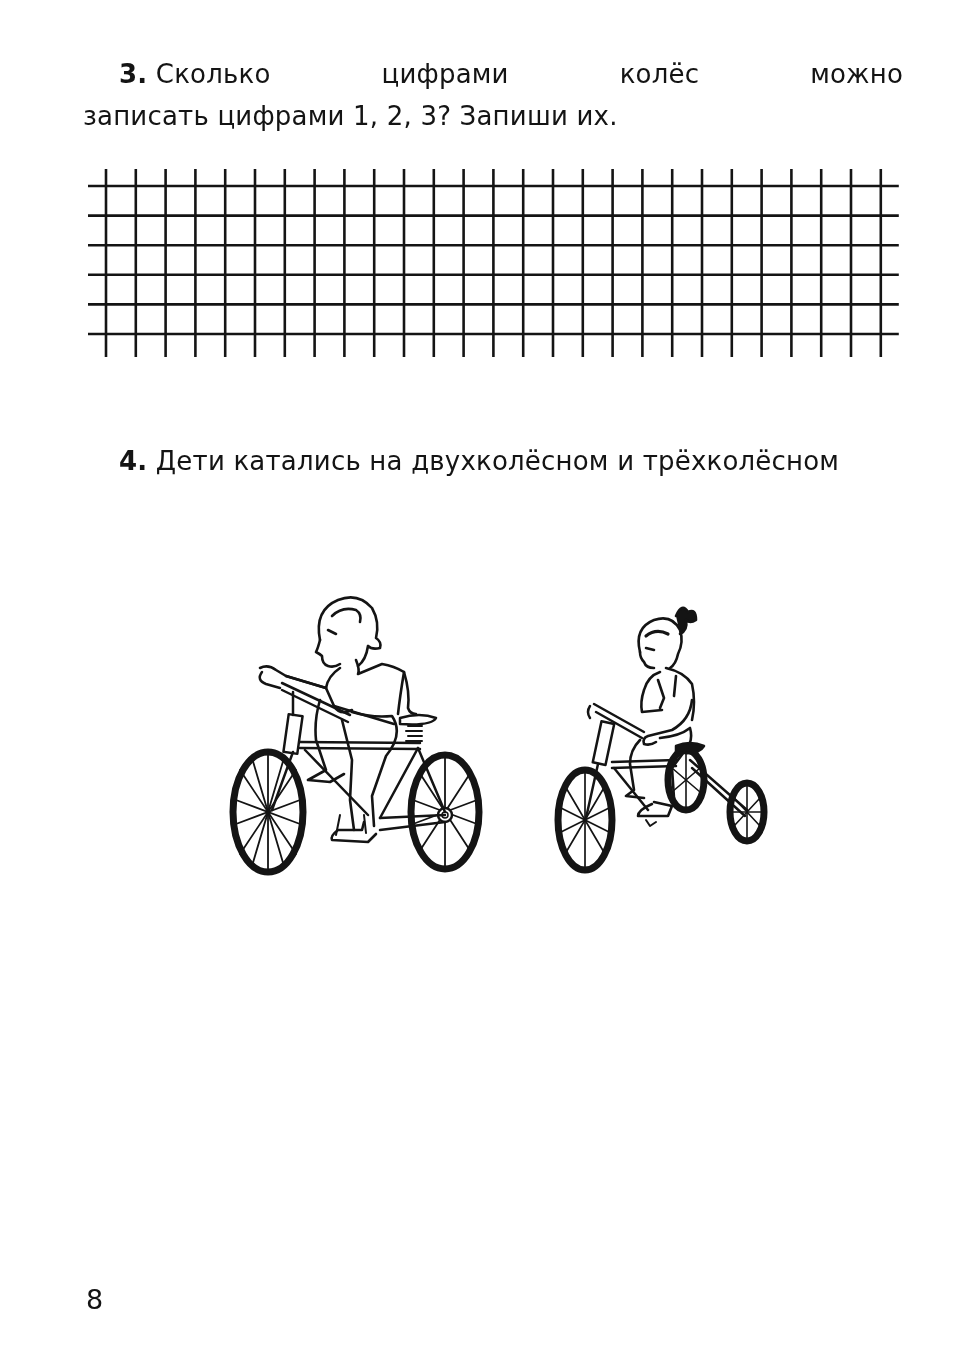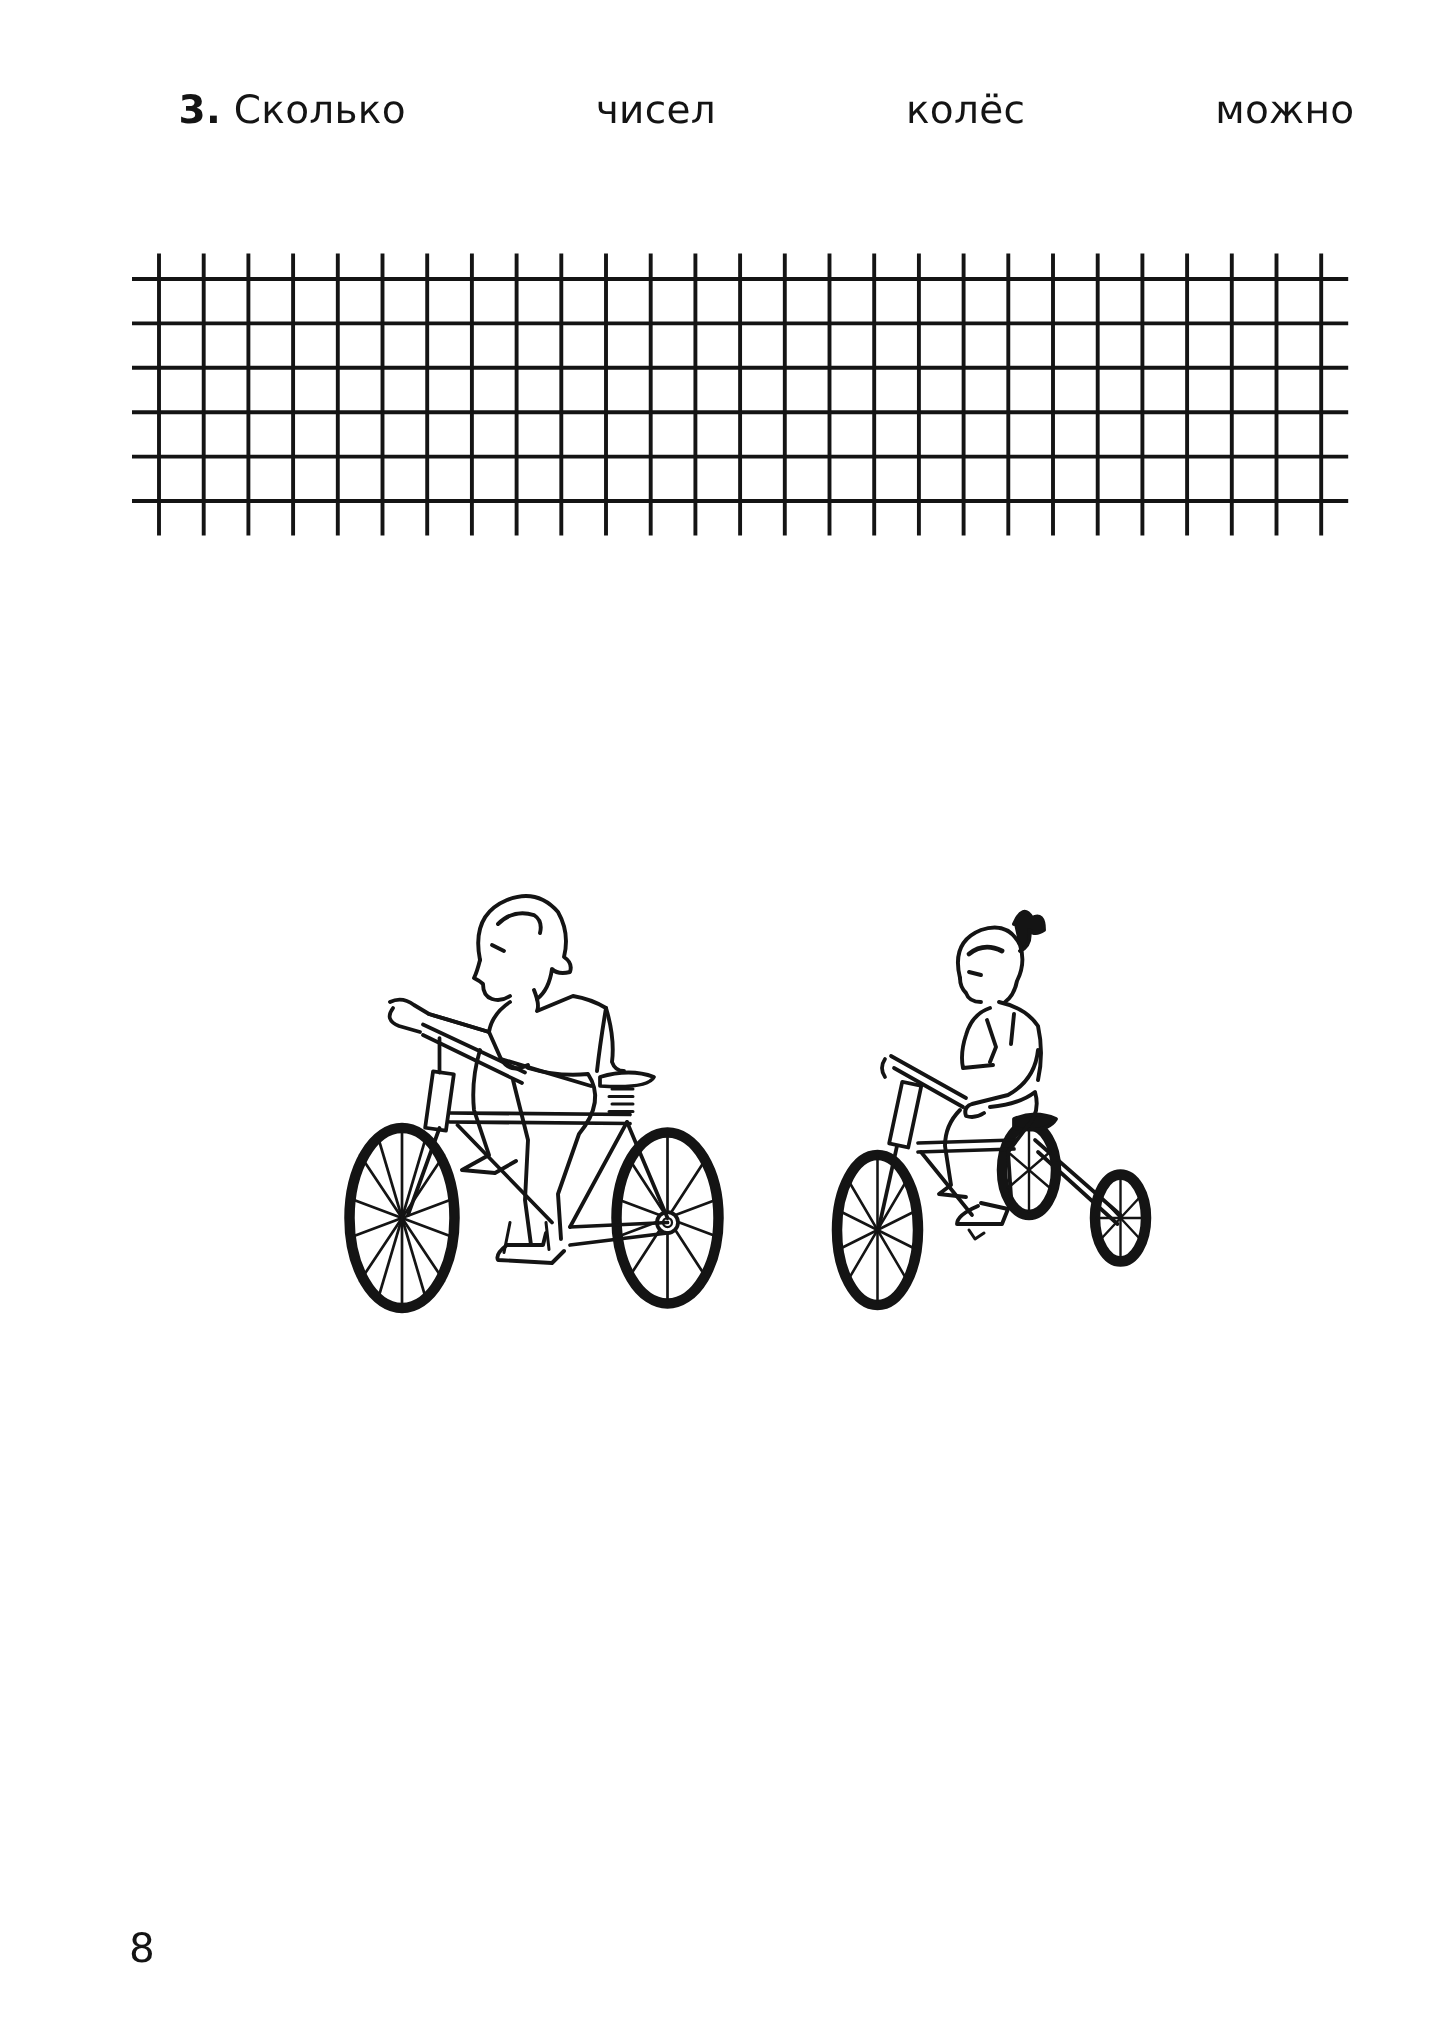--- a/index.html
+++ b/index.html
@@ -17,24 +17,25 @@
   #grid { position: absolute; left: 0; top: 0; }
   #illus { position: absolute; left: 0; top: 0; }
   #page-number { position: absolute; left: 86px; top: 1284px; font-size: 27px; }
 </style>
 </head>
 <body>
 
 <div id="task3" class="task">
   <div class="line justify indent">
     <span><b class="num">3.</b>&nbsp;<span>Сколько</span></span>
-    <span>чисел</span>
+    <span>цифрами</span>
     <span>колёс</span>
     <span>можно</span>
   </div>
+  <div class="line">записать цифрами 1, 2, 3? Запиши их.</div>
 </div>
 
 <svg id="grid" width="958" height="400" viewBox="0 0 958 400">
   <g id="grid-lines" stroke="#141414" stroke-width="2.6" fill="none">
       <line x1="88" x2="898.8000000000001" y1="186" y2="186"></line>
       <line x1="88" x2="898.8000000000001" y1="215.6" y2="215.6"></line>
       <line x1="88" x2="898.8000000000001" y1="245.2" y2="245.2"></line>
       <line x1="88" x2="898.8000000000001" y1="274.8" y2="274.8"></line>
       <line x1="88" x2="898.8000000000001" y1="304.4" y2="304.4"></line>
       <line x1="88" x2="898.8000000000001" y1="334" y2="334"></line>
@@ -62,20 +63,23 @@
       <line x1="731.8000000000001" x2="731.8000000000001" y1="169" y2="357"></line>
       <line x1="761.6" x2="761.6" y1="169" y2="357"></line>
       <line x1="791.4" x2="791.4" y1="169" y2="357"></line>
       <line x1="821.2" x2="821.2" y1="169" y2="357"></line>
       <line x1="851" x2="851" y1="169" y2="357"></line>
       <line x1="880.8000000000001" x2="880.8000000000001" y1="169" y2="357"></line>
     </g>
 </svg>
 
 <div id="task4" class="task">
+  <div class="line indent" style="display:flex;justify-content:space-between;">
+    <span><b class="num">4.</b>&nbsp;<span>Дети катались на двухколёсном и трёхколёсном</span></span>
+  </div>
 </div>
 
 <svg id="illus" width="958" height="1354" viewBox="0 0 958 1354">
   <g fill="none" stroke="#141414" stroke-linecap="round" stroke-linejoin="round">
 
     <g>
 
       <g>
         <ellipse cx="268" cy="812" rx="35" ry="60" stroke-width="7"></ellipse>
         <g stroke-width="1.8">

